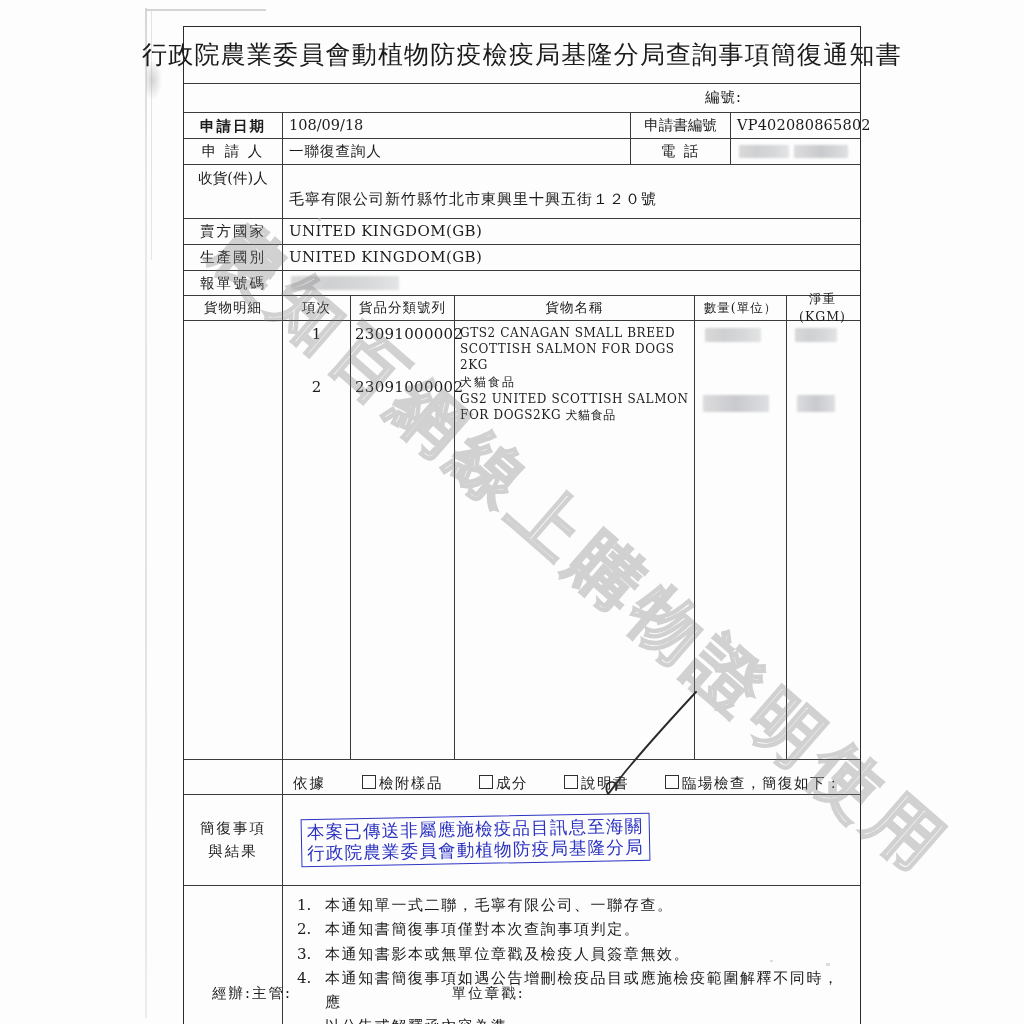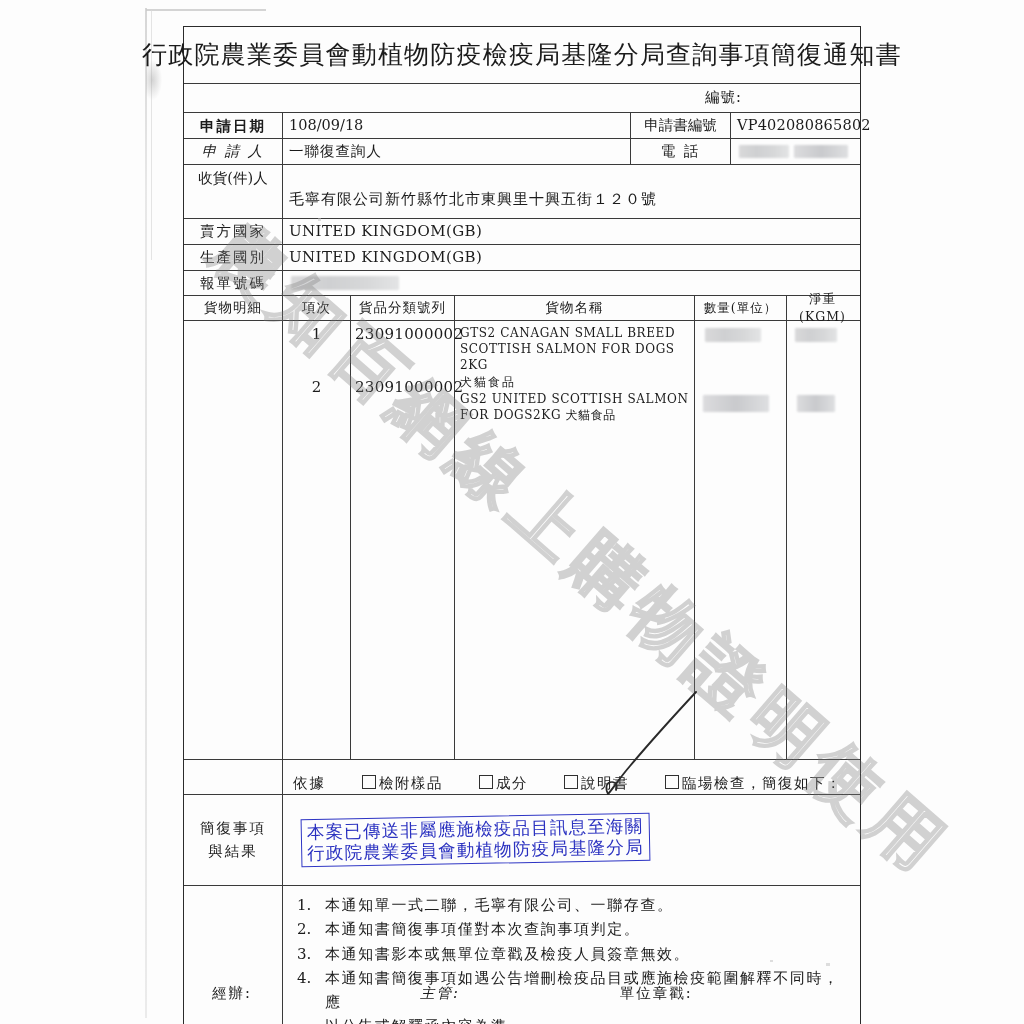--- a/index.html
+++ b/index.html
@@ -140,21 +140,21 @@
   .note .num{width:28px;flex:none;font-family:"DejaVu Serif",serif;letter-spacing:0;}
   .note .txt{flex:1;}
 
   
   #footer{
     position:absolute;left:183px;top:984px;width:678px;
     display:flex;font-size:14.5px;letter-spacing:2px;z-index:3;
   }
   #footer div{white-space:nowrap;}
   #sig-handler{margin-left:29px;}
-  #sig-supervisor{margin-left:168px;font-style:italic;}
+  #sig-supervisor{}
   #sig-seal{margin-left:160px;}
 
   
   .speck{position:absolute;background:#bdbdbd;opacity:.5;z-index:4;}
 </style>
 </head>
 <body>
 
 <div id="scan-page"></div>
 <div id="scan-edge-left"></div>
@@ -188,21 +188,21 @@
   </div>
 
   <div class="row">
     <div class="cell lbl" style="width:98px;height:25px;font-weight:bold;">申請日期</div>
     <div class="cell bl val" style="width:348px;height:25px;">108/09/18</div>
     <div class="cell bl lbl" style="width:100px;height:25px;letter-spacing:0;">申請書編號</div>
     <div class="cell bl val" style="width:130px;height:25px;letter-spacing:.2px;">VP402080865802</div>
   </div>
 
   <div class="row">
-    <div class="cell lbl" style="width:98px;height:25px;font-style:italic;">申 請 人</div>
+    <div class="cell lbl" style="width:98px;height:25px;">申 請 人</div>
     <div class="cell bl val" style="width:348px;height:25px;letter-spacing:1px;">一聯復查詢人</div>
     <div class="cell bl lbl" style="width:100px;height:25px;">電     話</div>
     <div class="cell bl val" style="width:130px;height:25px;">
       <span class="redact" style="width:50px;height:13px;margin-left:2px;"></span>
       <span class="redact b2" style="width:54px;height:13px;margin-left:5px;"></span>
     </div>
   </div>
 
   <div class="row">
     <div class="cell" style="width:98px;height:53px;display:flex;align-items:flex-start;justify-content:center;padding-top:3px;letter-spacing:0;font-size:14.5px;">收貨(件)人</div>

